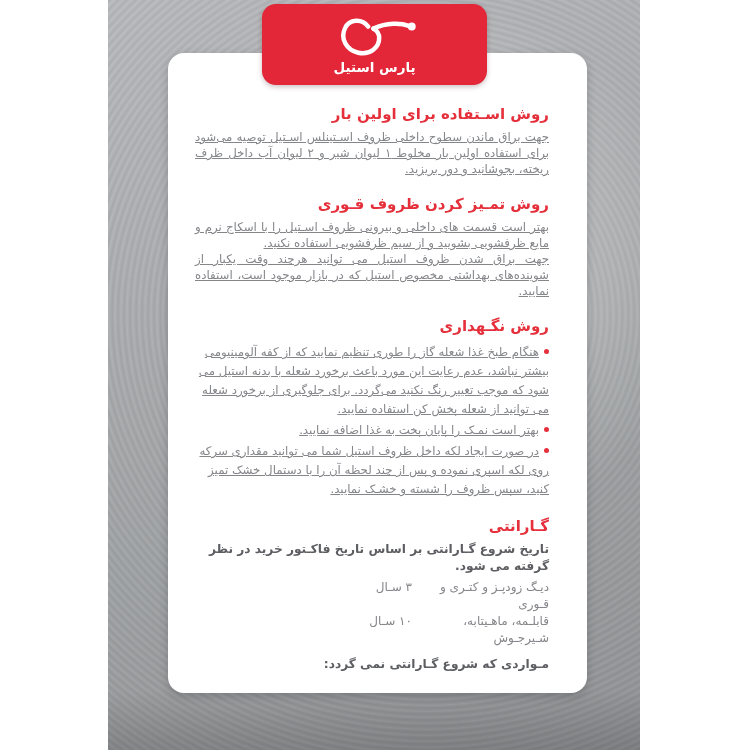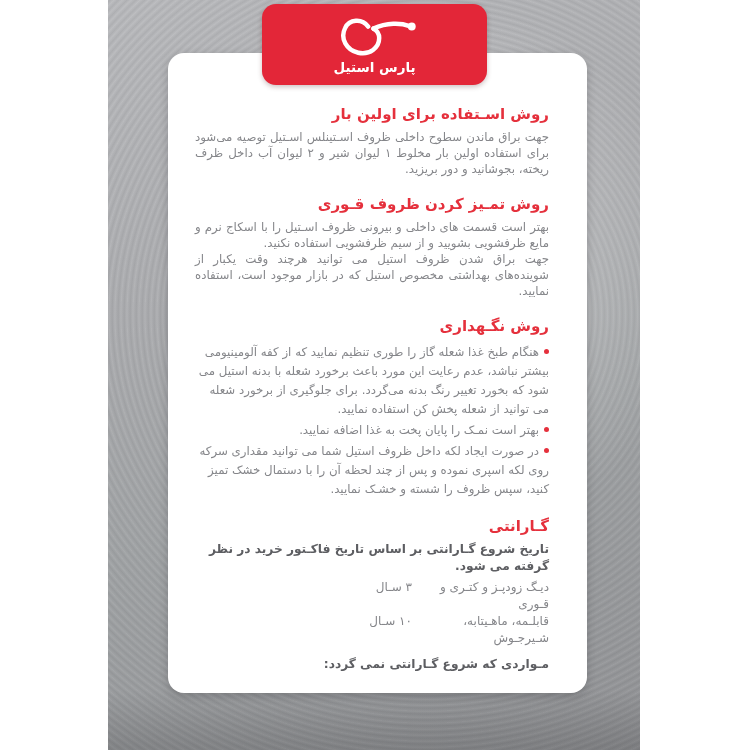--- a/index.html
+++ b/index.html
@@ -40,21 +40,21 @@
     color:#ffffff;font-weight:bold;font-size:13.5px;line-height:18px;margin-top:1px;
   }
   
   .sec-head{
     margin:0 0 6px 0;color:#e5303c;font-size:15px;line-height:18px;font-weight:bold;text-align:right;
   }
   .sec-head.mt{margin-top:18px;}
   .sec-head.mt-lg{margin-top:20px;}
   .body,.bullet-text{
     color:#85868a;font-size:11.8px;line-height:16px;
-    text-align:justify;text-align-last:right;
+    text-align:justify;text-align-last:right;text-decoration:underline;
   }
   p.body{margin:0;}
   .bullet-row{margin:0 0 2px 0;}
   .dot{
     display:inline-block;width:5px;height:5px;border-radius:50%;
     background:#e5303c;vertical-align:middle;margin-left:5px;margin-bottom:2px;
   }
   .strong{
     color:#5d5e62;font-weight:bold;font-size:12.2px;line-height:17px;
     text-align:right;margin:2px 0 4px 0;
@@ -85,21 +85,21 @@
 
     <h2 class="sec-head">روش اسـتفاده برای اولین بار</h2>
     <p class="body">جهت براق ماندن سطوح داخلی ظروف اسـتینلس اسـتیل توصیه می‌شود برای استفاده اولین بار مخلوط ۱ لیوان شیر و ۲ لیوان آب داخل ظرف ریخته، بجوشانید و دور بریزید.</p>
 
     <h2 class="sec-head mt">روش تمـیز کردن ظروف قـوری</h2>
     <p class="body">بهتر است قسمت های داخلی و بیرونی ظروف اسـتیل را با اسکاج نرم و مایع ظرفشویی بشویید و از سیم ظرفشویی استفاده نکنید.</p>
     <p class="body">جهت براق شدن ظروف استیل می توانید هرچند وقت یکبار از شوینده‌های بهداشتی مخصوص استیل که در بازار موجود است، استفاده نمایید.</p>
 
     <h2 class="sec-head mt">روش نگـهداری</h2>
     <div class="bullet-row">
-      <span class="bullet-text"><span class="dot"></span><span>هنگام طبخ غذا شعله گاز را طوری تنظیم نمایید که از کفه آلومینیومی بیشتر نباشد، عدم رعایت این مورد باعث برخورد شعله با بدنه استیل می شود که بخورد تغییر رنگ بدنه می‌گردد. برای جلوگیری از برخورد شعله می توانید از شعله پخش کن استفاده نمایید.</span></span>
+      <span class="bullet-text"><span class="dot"></span><span>هنگام طبخ غذا شعله گاز را طوری تنظیم نمایید که از کفه آلومینیومی بیشتر نباشد، عدم رعایت این مورد باعث برخورد شعله با بدنه استیل می شود که موجب تغییر رنگ نکنید می‌گردد. برای جلوگیری از برخورد شعله می توانید از شعله پخش کن استفاده نمایید.</span></span>
     </div>
     <div class="bullet-row">
       <span class="bullet-text"><span class="dot"></span><span>بهتر است نمـک را پایان پخت به غذا اضافه نمایید.</span></span>
     </div>
     <div class="bullet-row">
       <span class="bullet-text"><span class="dot"></span><span>در صورت ایجاد لکه داخل ظروف استیل شما می توانید مقداری سرکه روی لکه اسپری نموده و پس از چند لحظه آن را با دستمال خشک تمیز کنید، سپس ظروف را شسته و خشـک نمایید.</span></span>
     </div>
 
     <h2 class="sec-head mt-lg">گـارانتی</h2>
     <p class="strong">تاریخ شروع گـارانتی بر اساس تاریخ فاکـتور خرید در نظر گرفته می شود.</p>

